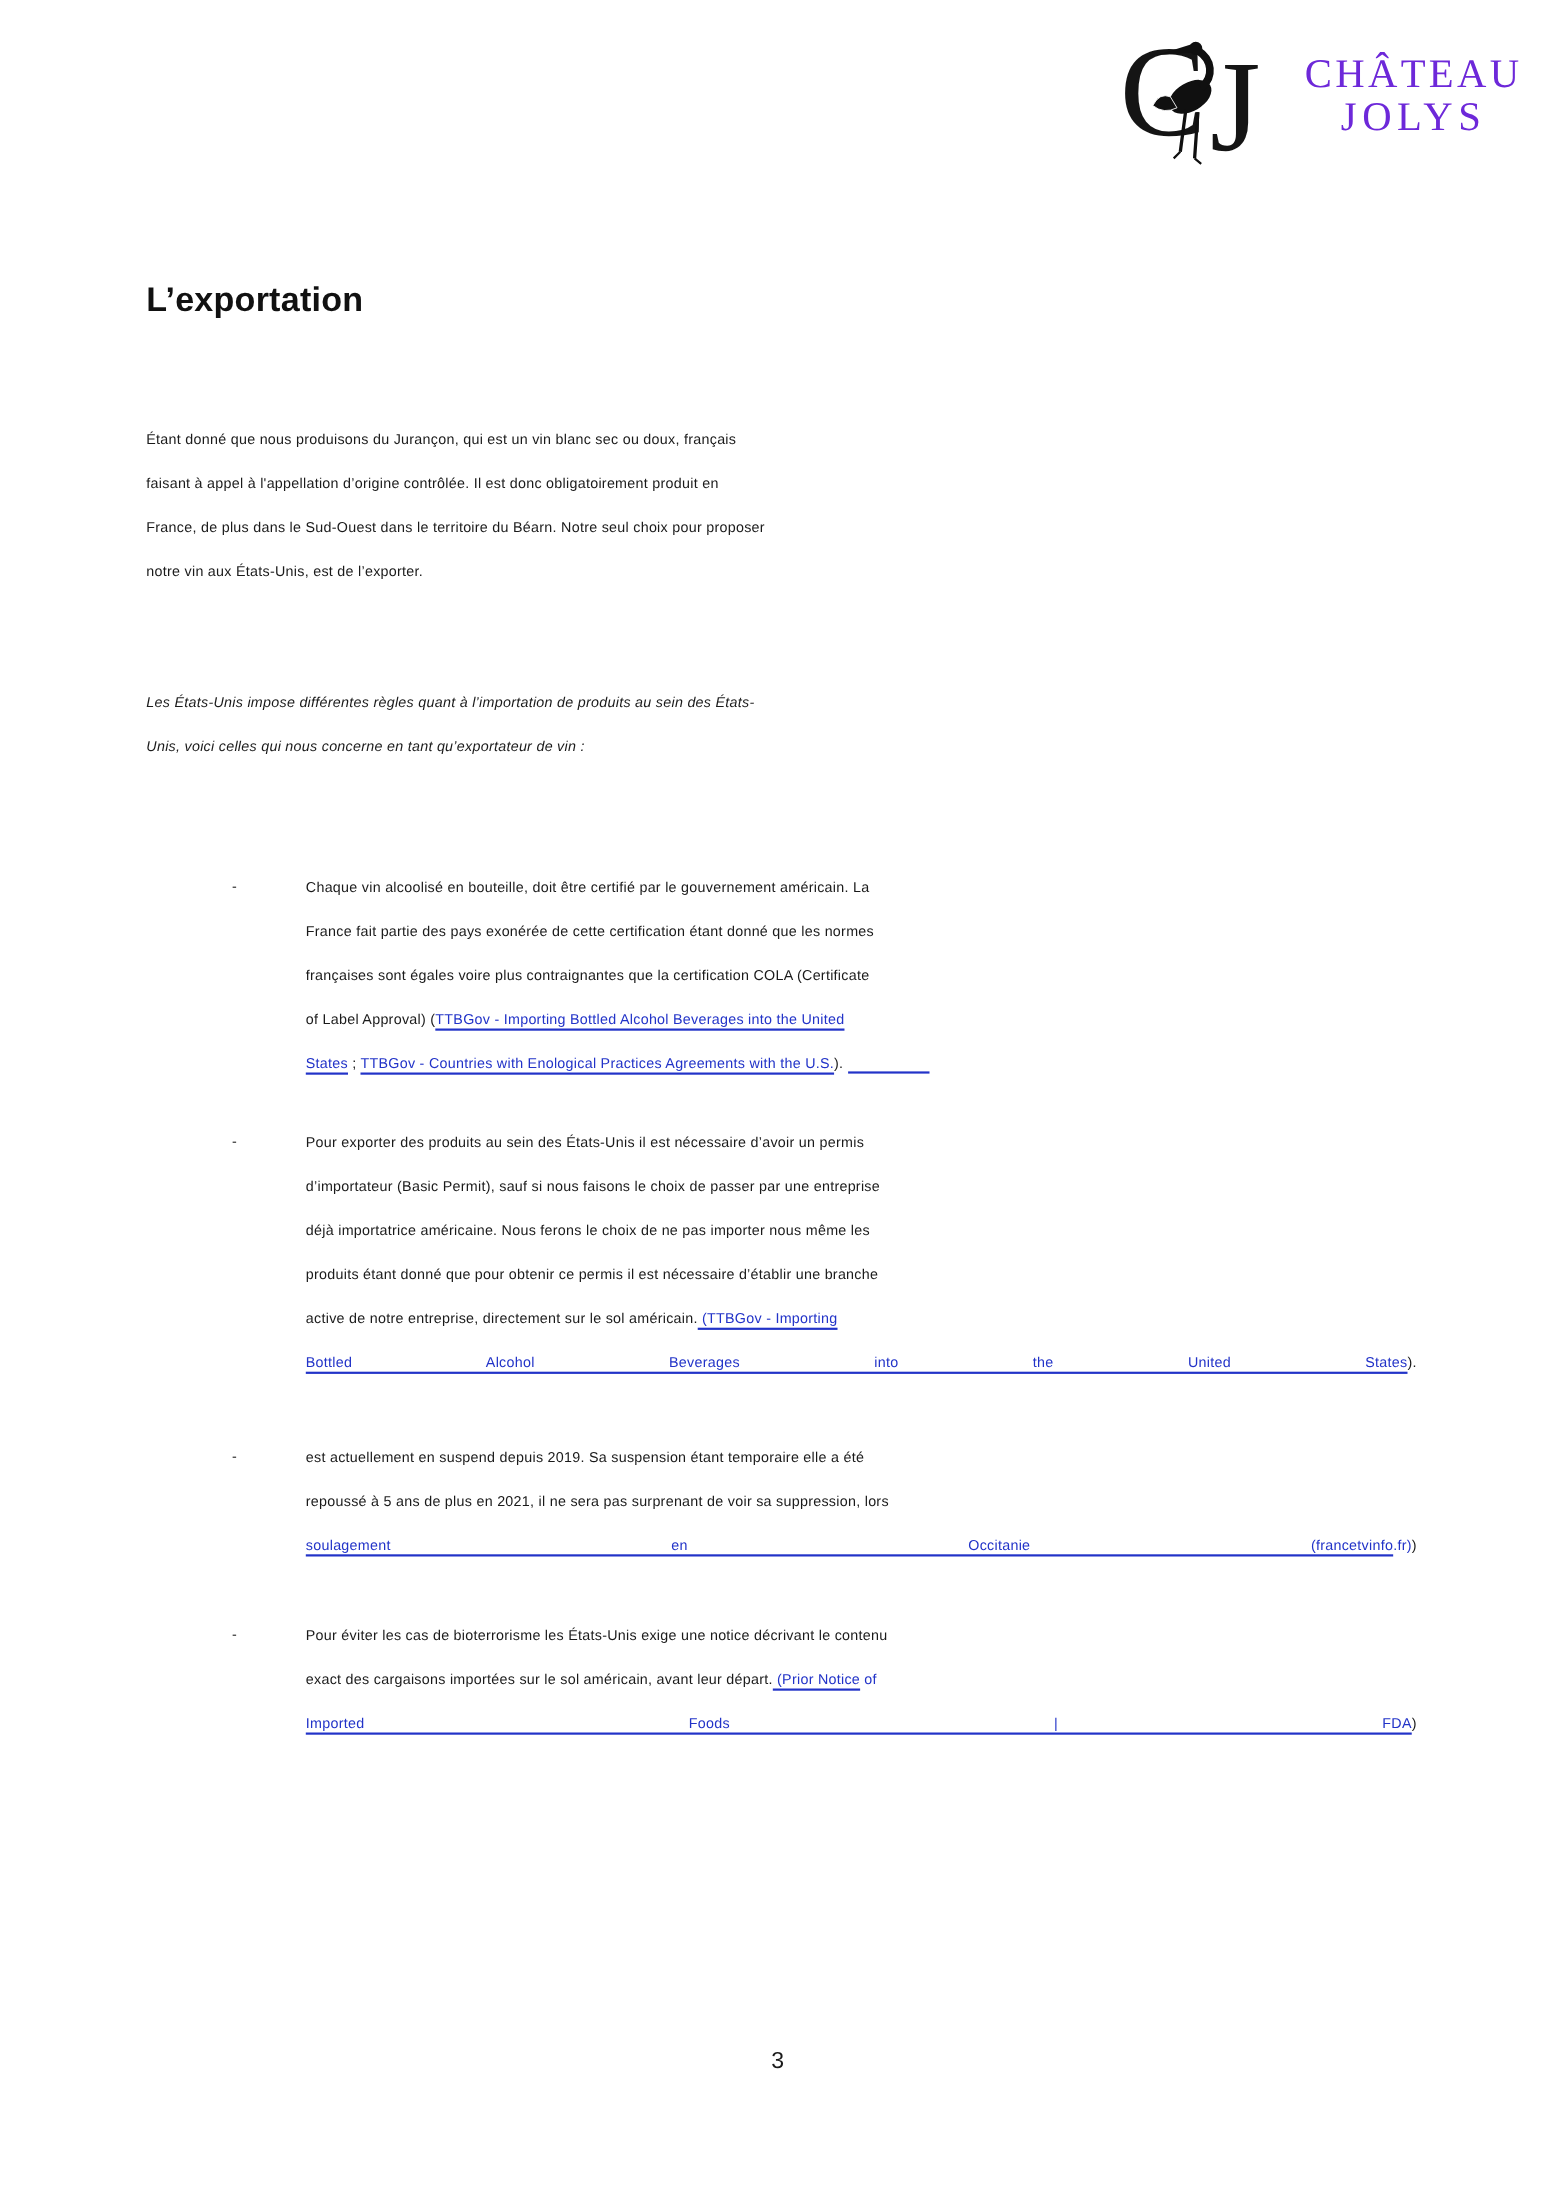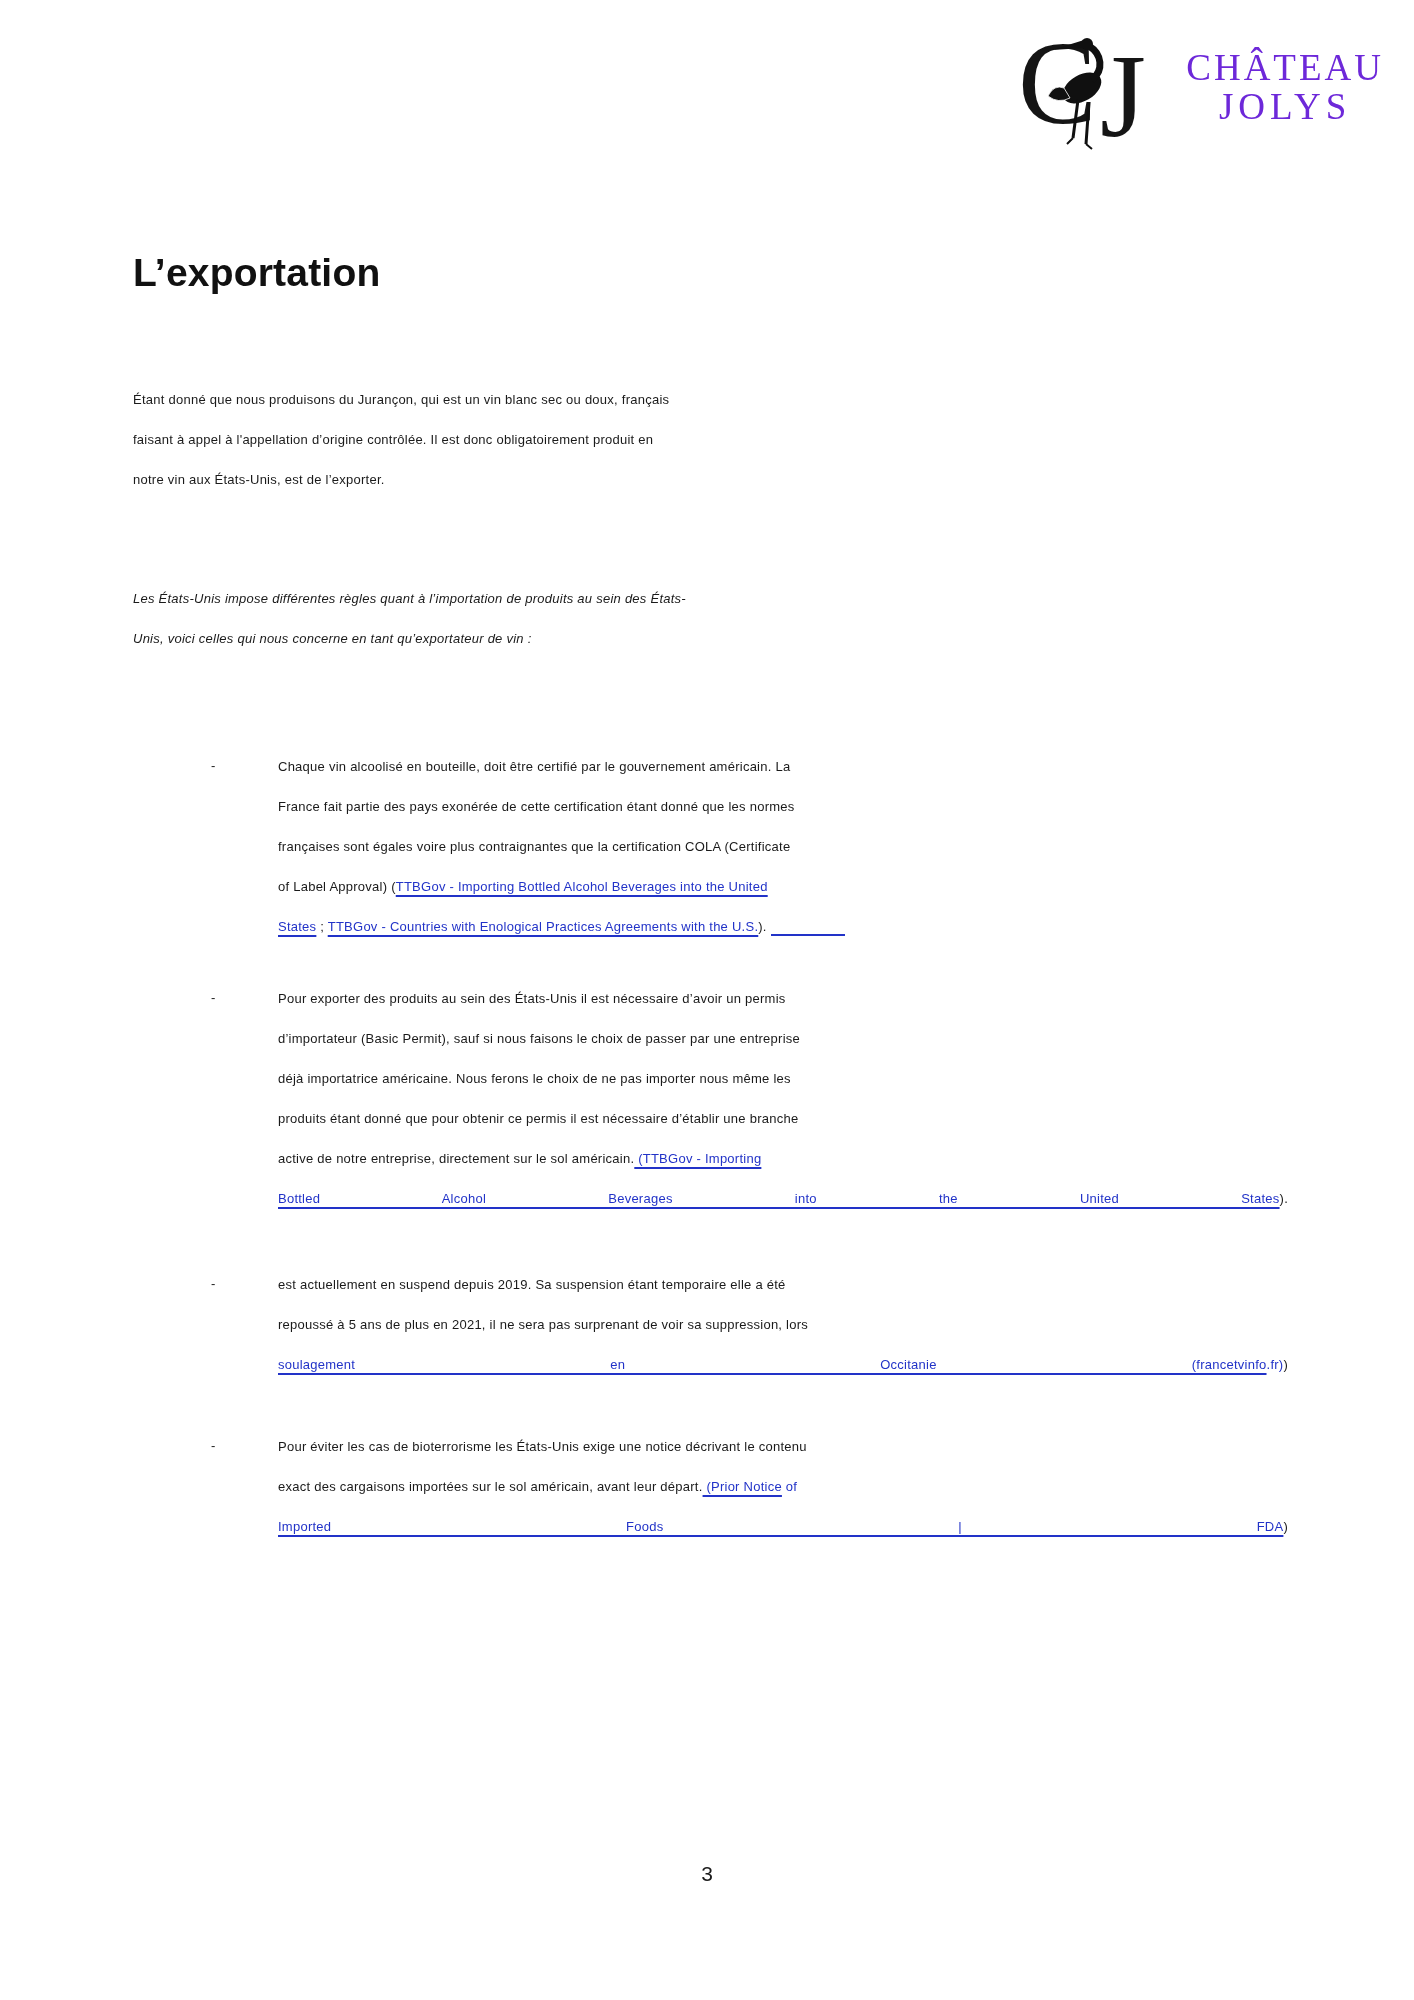--- a/index.html
+++ b/index.html
@@ -26,21 +26,21 @@
     font-family:"Liberation Serif","DejaVu Serif",serif;
     color:#6d28d9;text-align:center;
     line-height:1.05;
   }
   .logo-name .l1{font-size:37px;letter-spacing:3px;}
   .logo-name .l2{font-size:37px;letter-spacing:5px;}
   
   main{padding:0 148px 0 133px;}
   h1{
     margin:253px 0 0 0;
-    font-size:39px;line-height:40px;
+    font-size:31px;line-height:40px;
     font-weight:bold;color:#111;
     letter-spacing:0.2px;
   }
   .block{font-size:13px;letter-spacing:0.25px;}
   .block .line{line-height:40px;white-space:nowrap;}
   .block .line.center{text-align:left;}
   .block .line.justify{
     white-space:normal;
     text-align:justify;
     text-align-last:justify;
@@ -109,20 +109,21 @@
       <div class="l2">JOLYS</div>
     </div>
   </div>
 
   <main>
     <h1>L’exportation</h1>
     <div id="doc-blocks">
         <div class="block paragraph">
           <div class="line left"><span class="seg-plain">Étant donné que nous produisons du Jurançon, qui est un vin blanc sec ou doux, français</span></div>
           <div class="line left"><span class="seg-plain">faisant à appel à l'appellation d’origine contrôlée. Il est donc obligatoirement produit en</span></div>
+          <div class="line left"><span class="seg-plain">France, de plus dans le Sud-Ouest dans le territoire du Béarn. Notre seul choix pour proposer</span></div>
           <div class="line left"><span class="seg-plain">notre vin aux États-Unis, est de l’exporter.</span></div>
         </div>
         <div class="block paragraph">
           <div class="line left"><span class="seg-plain">Les États-Unis impose différentes règles quant à l’importation de produits au sein des États-</span></div>
           <div class="line left"><span class="seg-plain">Unis, voici celles qui nous concerne en tant qu’exportateur de vin :</span></div>
         </div>
         <div class="block bullet b1">
           <span class="marker">-</span>
           <div class="bullet-text">
             <div class="line left"><span class="seg-plain">Chaque vin alcoolisé en bouteille, doit être certifié par le gouvernement américain. La</span></div>

